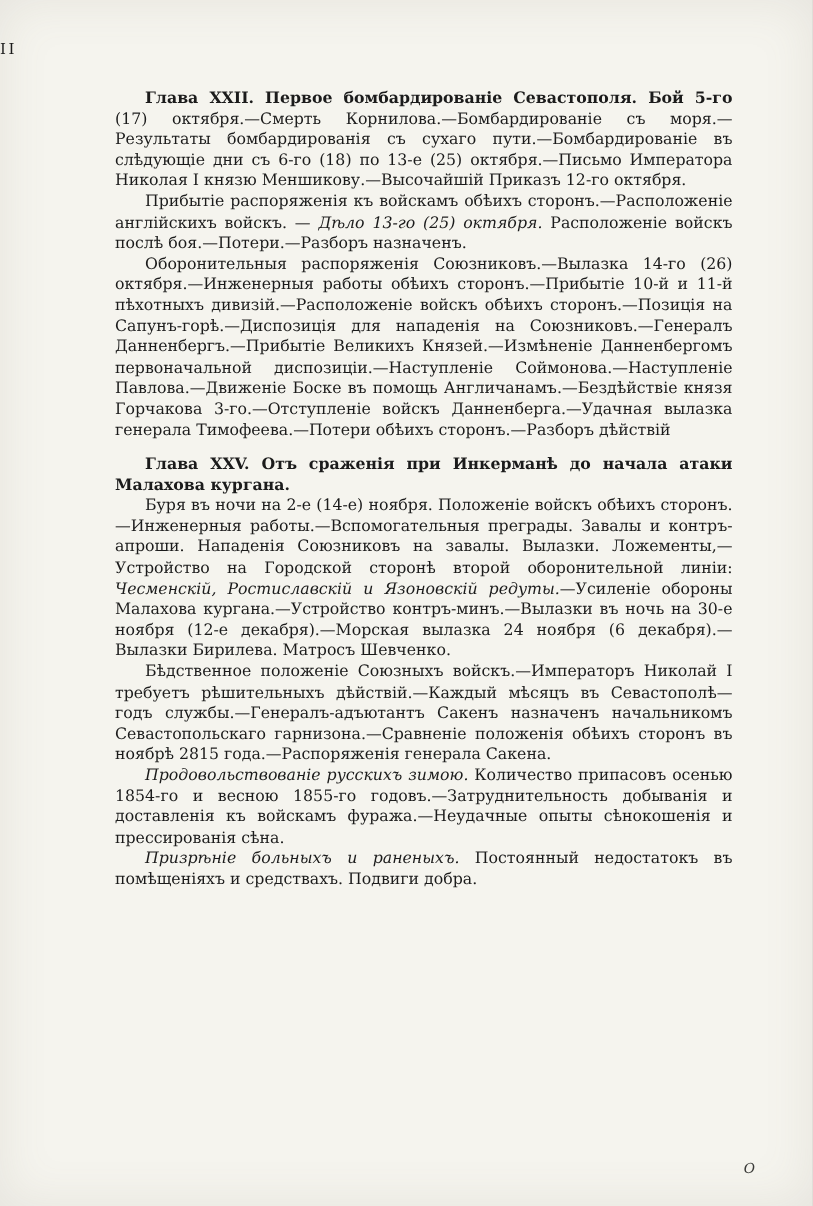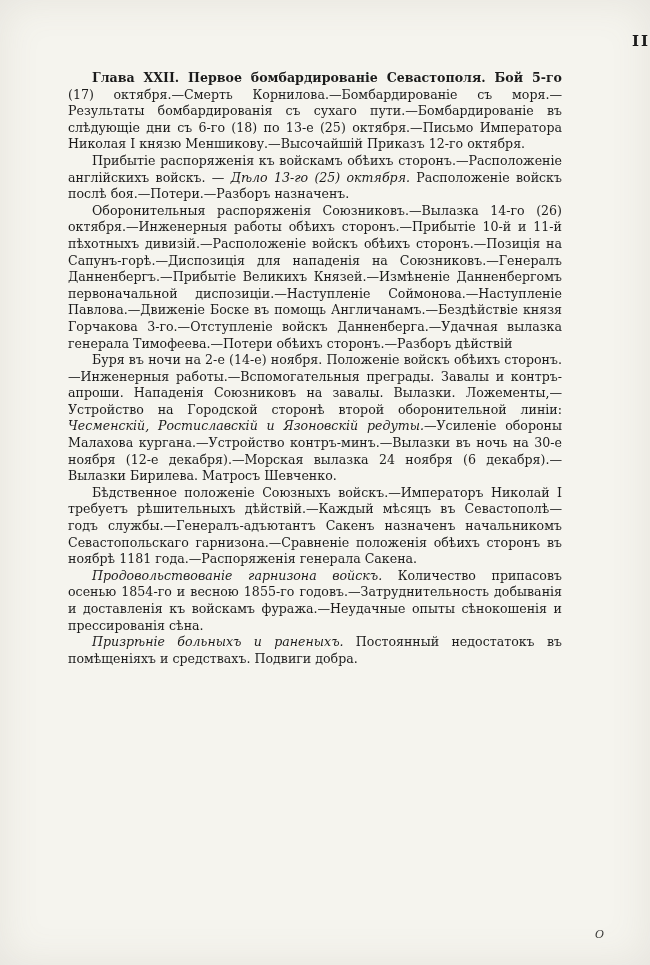--- a/index.html
+++ b/index.html
@@ -16,29 +16,29 @@
     color: #1b1b1b;
     font-family: "DejaVu Serif", "Liberation Serif", serif;
     overflow: hidden;
     box-shadow: inset 0 0 40px rgba(120,115,100,0.12);
   }
   .page-number {
     position: absolute;
     top: 32px;
     left: 0;
     width: 100%;
-    text-align: right;
-    font-size: 15px;
+    text-align: left;
+    font-size: 12px;
     letter-spacing: 2px;
-    font-weight: bold;
+    font-weight: normal;
   }
   .content {
     position: absolute;
     top: 70px;
-    left: 68px;
+    left: 92px;
     width: 494px;
     font-size: 12.6px;
     line-height: 16.6px;
     text-align: justify;
   }
   .block {
     margin: 0;
     text-indent: 24px;
   }
   .block.heading {
@@ -63,20 +63,21 @@
 <body>
 
 <div class="page">
   <div class="page-number">II</div>
 
   <div class="content">
 
   <p class="block entry"><span class="b">Глава XXII. Первое бомбардированіе Севастополя. Бой 5-го</span><span class="n"> (17) октября.—Смерть Корнилова.—Бомбардированіе съ моря.—Результаты бомбардированія съ сухаго пути.—Бомбардированіе въ слѣдующіе дни съ 6-го (18) по 13-е (25) октября.—Письмо Императора Николая I князю Меншикову.—Высочайшій Приказъ 12-го октября.</span></p>
       <p class="block para"><span class="n">Прибытіе распоряженія къ войскамъ обѣихъ сторонъ.—Расположеніе англійскихъ войскъ. — </span><span class="i">Дѣло 13-го (25) октября.</span><span class="n"> Расположеніе войскъ послѣ боя.—Потери.—Разборъ назначенъ.</span></p>
       <p class="block para"><span class="n">Оборонительныя распоряженія Союзниковъ.—Вылазка 14-го (26) октября.—Инженерныя работы обѣихъ сторонъ.—Прибытіе 10-й и 11-й пѣхотныхъ дивизій.—Расположеніе войскъ обѣихъ сторонъ.—Позиція на Сапунъ-горѣ.—Диспозиція для нападенія на Союзниковъ.—Генералъ Данненбергъ.—Прибытіе Великихъ Князей.—Измѣненіе Данненбергомъ первоначальной диспозиціи.—Наступленіе Соймонова.—Наступленіе Павлова.—Движеніе Боске въ помощь Англичанамъ.—Бездѣйствіе князя Горчакова 3-го.—Отступленіе войскъ Данненберга.—Удачная вылазка генерала Тимофеева.—Потери обѣихъ сторонъ.—Разборъ дѣйствій</span></p>
+      <p class="block heading"><span class="b">Глава XXV. Отъ сраженія при Инкерманѣ до начала атаки Малахова кургана.</span></p>
       <p class="block para"><span class="n">Буря въ ночи на 2-е (14-е) ноября. Положеніе войскъ обѣихъ сторонъ.—Инженерныя работы.—Вспомогательныя преграды. Завалы и контръ-апроши. Нападенія Союзниковъ на завалы. Вылазки. Ложементы,—Устройство на Городской сторонѣ второй оборонительной линіи: </span><span class="i">Чесменскій, Ростиславскій и Язоновскій редуты.</span><span class="n">—Усиленіе обороны Малахова кургана.—Устройство контръ-минъ.—Вылазки въ ночь на 30-е ноября (12-е декабря).—Морская вылазка 24 ноября (6 декабря).—Вылазки Бирилева. Матросъ Шевченко.</span></p>
-      <p class="block para"><span class="n">Бѣдственное положеніе Союзныхъ войскъ.—Императоръ Николай I требуетъ рѣшительныхъ дѣйствій.—Каждый мѣсяцъ въ Севастополѣ—годъ службы.—Генералъ-адъютантъ Сакенъ назначенъ начальникомъ Севастопольскаго гарнизона.—Сравненіе положенія обѣихъ сторонъ въ ноябрѣ 1181 года.—Распоряженія генерала Сакена.</span></p>
-      <p class="block para"><span class="i">Продовольствованіе гарнизона войскъ.</span><span class="n"> Количество припасовъ осенью 1854-го и весною 1855-го годовъ.—Затруднительность добыванія и доставленія къ войскамъ фуража.—Неудачные опыты сѣнокошенія и прессированія сѣна.</span></p>
+      <p class="block para"><span class="n">Бѣдственное положеніе Союзныхъ войскъ.—Императоръ Николай I требуетъ рѣшительныхъ дѣйствій.—Каждый мѣсяцъ въ Севастополѣ—годъ службы.—Генералъ-адъютантъ Сакенъ назначенъ начальникомъ Севастопольскаго гарнизона.—Сравненіе положенія обѣихъ сторонъ въ ноябрѣ 2815 года.—Распоряженія генерала Сакена.</span></p>
+      <p class="block para"><span class="i">Продовольствованіе русскихъ зимою.</span><span class="n"> Количество припасовъ осенью 1854-го и весною 1855-го годовъ.—Затруднительность добыванія и доставленія къ войскамъ фуража.—Неудачные опыты сѣнокошенія и прессированія сѣна.</span></p>
       <p class="block para"><span class="i">Призрѣніе больныхъ и раненыхъ.</span><span class="n"> Постоянный недостатокъ въ помѣщеніяхъ и средствахъ. Подвиги добра.</span></p>
     </div>
 
   <div class="printers-mark">О</div>
 </div>
 
 </body></html>

